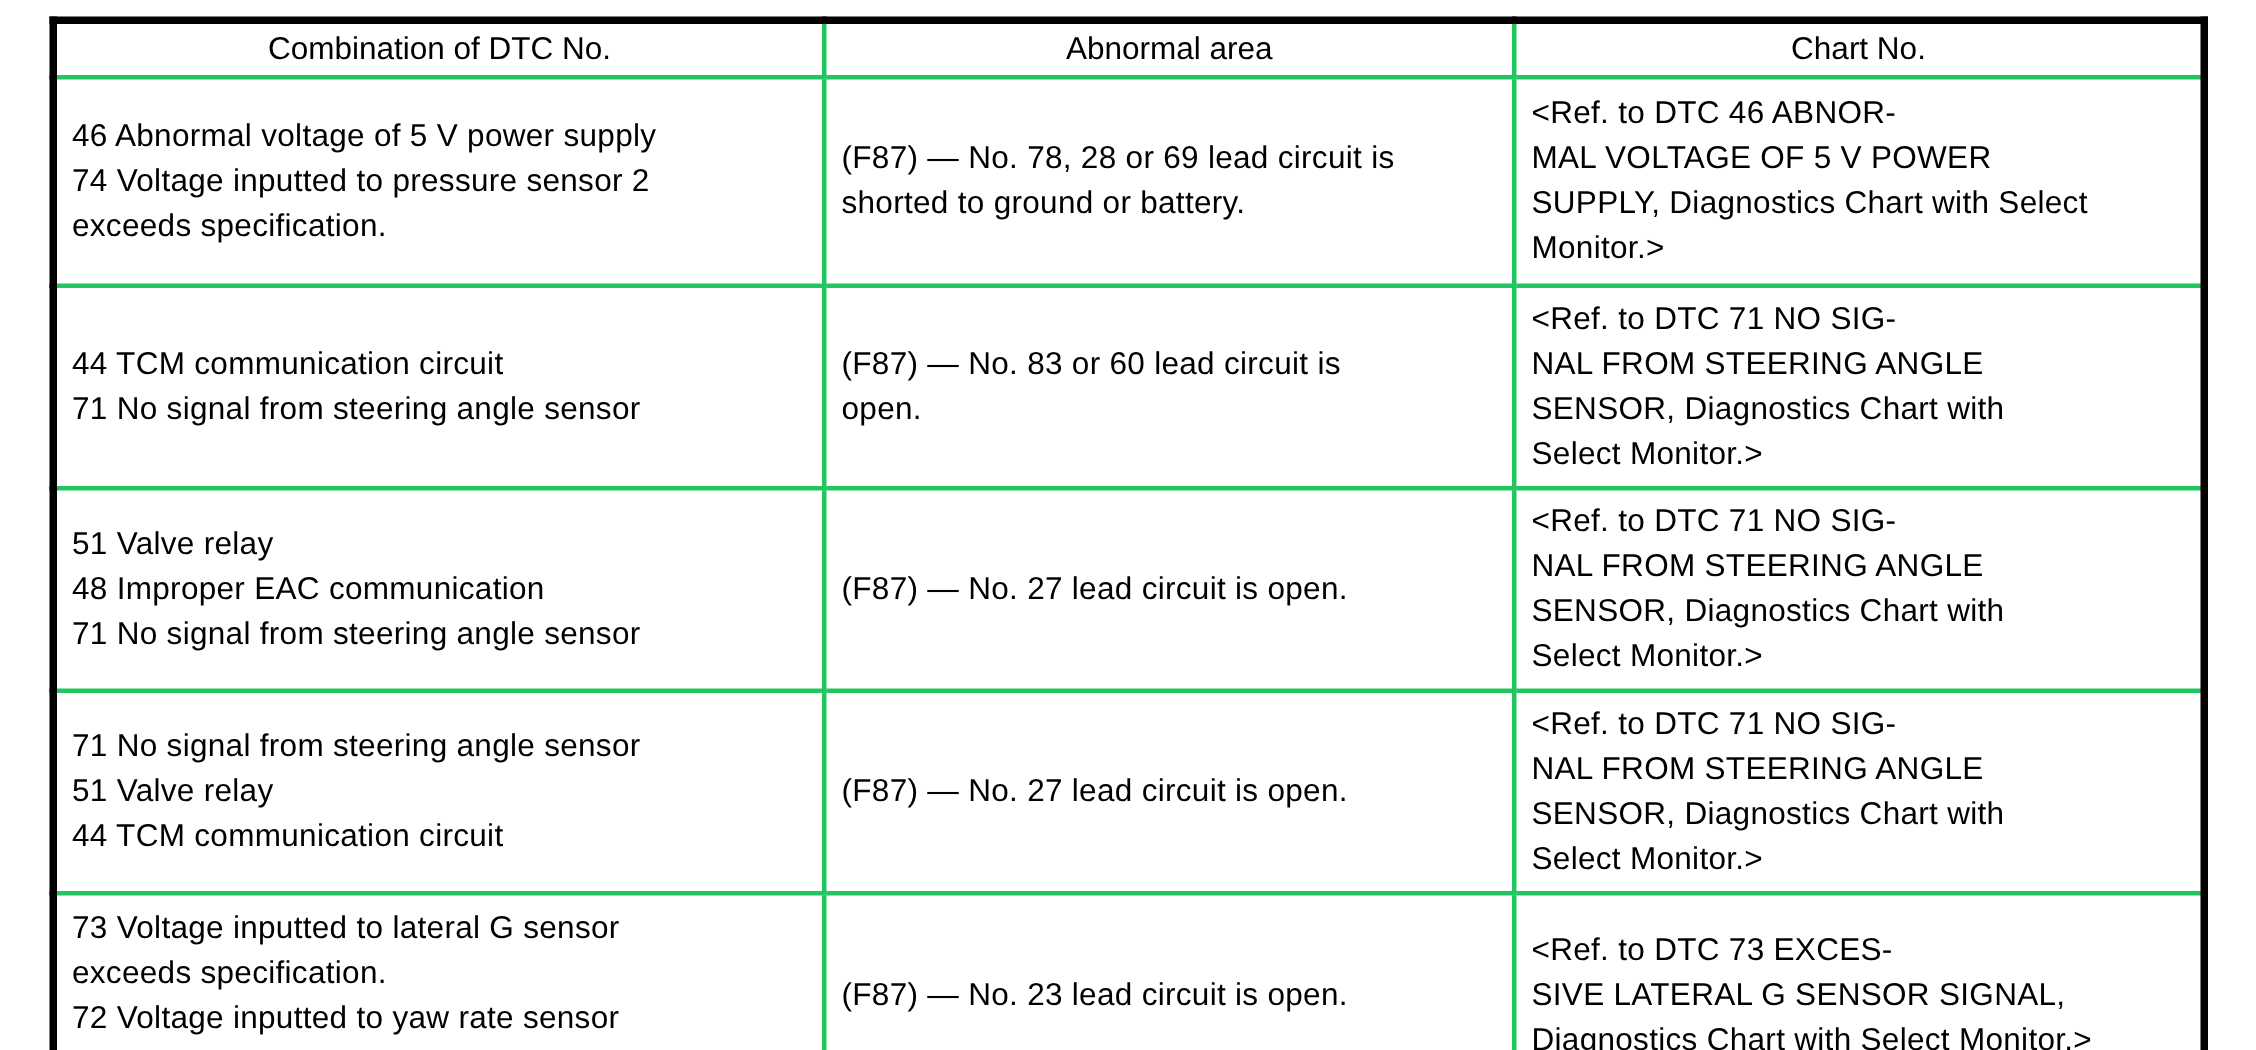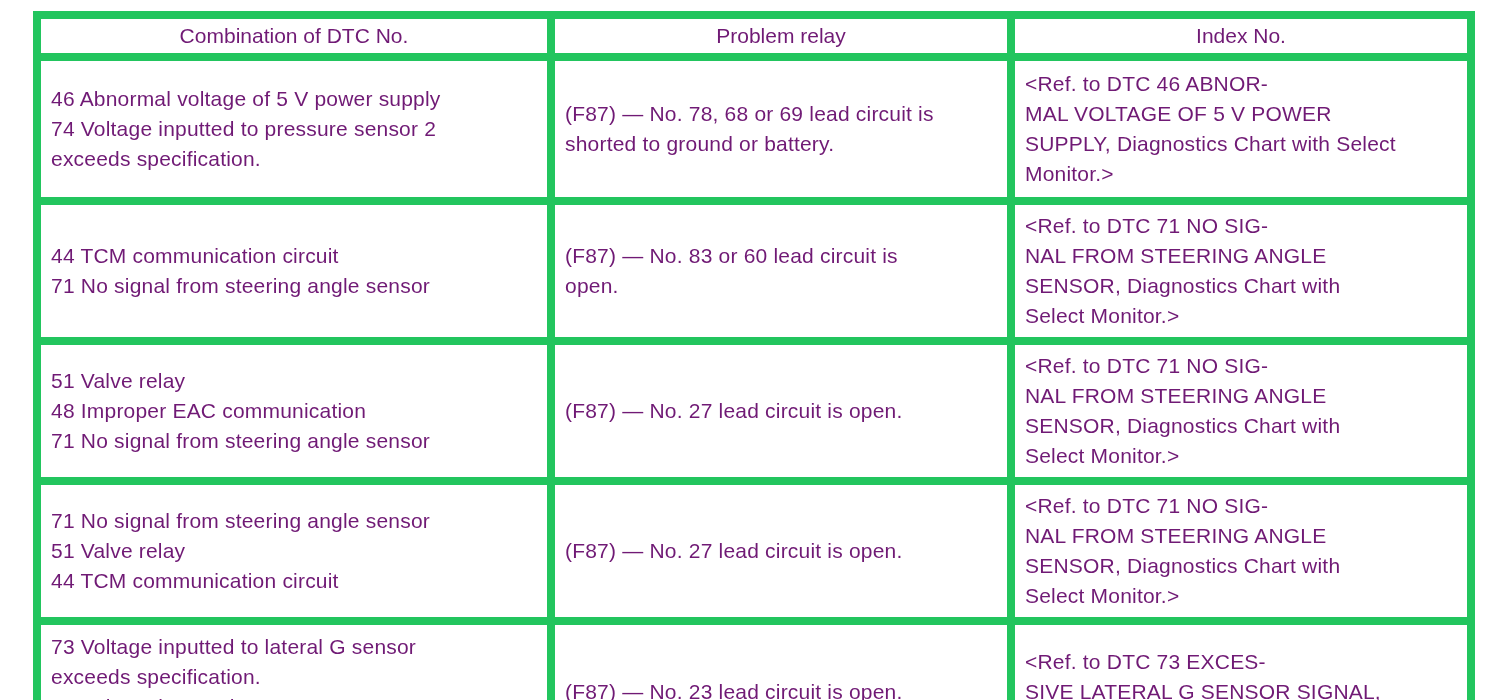--- a/index.html
+++ b/index.html
@@ -20,23 +20,23 @@
     position: absolute;
     left: 33px;
     top: 11px;
     width: 1434px;
     border-collapse: collapse;
     table-layout: fixed;
     border: 5px solid #000000;
   }
   .dtc-table th,
   .dtc-table td {
-    border: 8px solid #22c55e;
+    border: 3px solid #22c55e;
     font-weight: normal;
-    color: #701a75;
+    color: #000000;
   }
   .dtc-table th {
     height: 30px;
     font-size: 21px;
     text-align: center;
     vertical-align: middle;
     padding: 2px 6px;
   }
   .dtc-table td {
     font-size: 21px;
@@ -59,30 +59,30 @@
 <div class="page">
   <table class="dtc-table">
     <colgroup>
       <col style="width: 514px">
       <col style="width: 460px">
       <col style="width: 460px">
     </colgroup>
     <thead>
       <tr>
         <th>Combination of DTC No.</th>
-        <th>Problem relay</th>
-        <th>Index No.</th>
+        <th>Abnormal area</th>
+        <th>Chart No.</th>
       </tr>
     </thead>
     <tbody>
       <tr>
         <td>46 Abnormal voltage of 5 V power supply
 74 Voltage inputted to pressure sensor 2
 exceeds specification.</td>
-        <td>(F87) — No. 78, 68 or 69 lead circuit is
+        <td>(F87) — No. 78, 28 or 69 lead circuit is
 shorted to ground or battery.</td>
         <td>&lt;Ref. to DTC 46 ABNOR-
 MAL VOLTAGE OF 5 V POWER
 SUPPLY, Diagnostics Chart with Select
 Monitor.&gt;</td>
       </tr>
       <tr>
         <td>44 TCM communication circuit
 71 No signal from steering angle sensor</td>
         <td>(F87) — No. 83 or 60 lead circuit is

